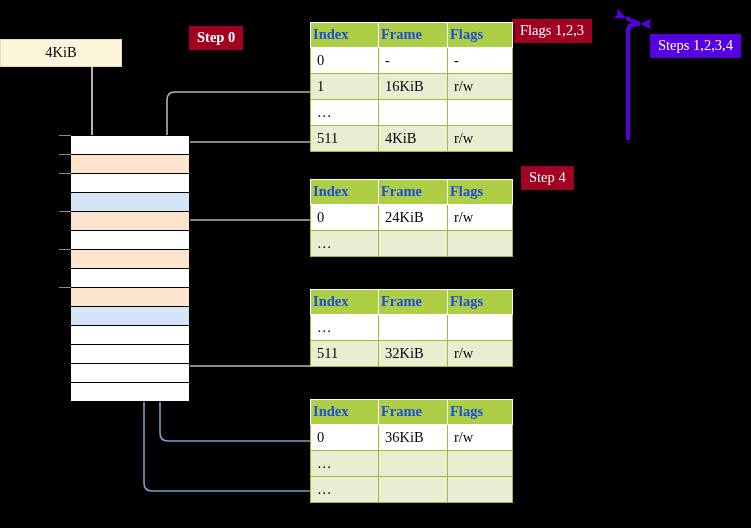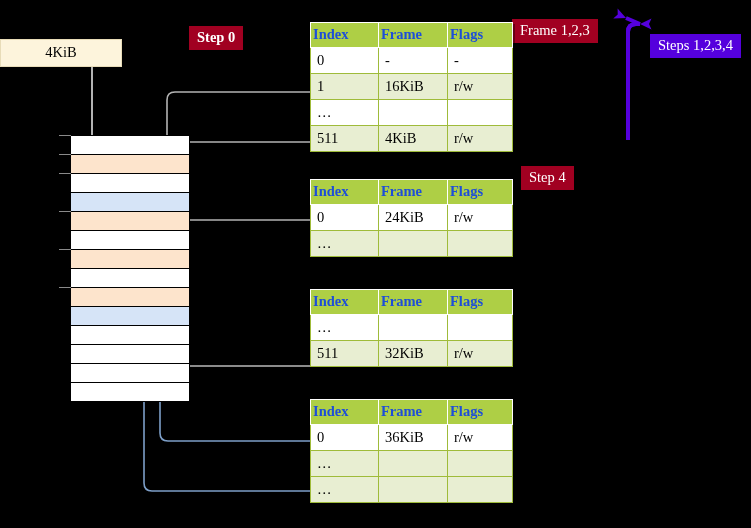--- a/index.html
+++ b/index.html
@@ -161,21 +161,21 @@
     </g>
     <g>
       <path d="M640,24 L626,18" stroke="#5500dd" stroke-width="4" fill="none" marker-end="url(#arrow-purple-left)"></path>
     </g>
   </svg>
 
   <div class="sizebox" style="left:0px; top:39px; width:120px;">4KiB</div>
 
   <div class="chip chip-red" style="left:189px; top:26px;font-weight:bold;">Step 0</div>
 
-  <div class="chip chip-red" style="left:512px; top:19px;">Frame 1,2,3</div>
+  <div class="chip chip-red" style="left:512px; top:19px;">Flags 1,2,3</div>
 
   <div class="chip chip-blue" style="left:650px; top:34px;">Steps 1,2,3,4</div>
 
   <div class="chip chip-red" style="left:521px; top:166px;">Step 4</div>
 
   <div id="memgrid" style="position: absolute;">
       <div class="memrow"></div>
       <div style="position: absolute; left: -12px; top: -1px; width: 12px; height: 1px; background: rgb(138, 138, 138);"></div>
       <div class="memrow orange"></div>
       <div style="position: absolute; left: -12px; top: 18px; width: 12px; height: 1px; background: rgb(138, 138, 138);"></div>

